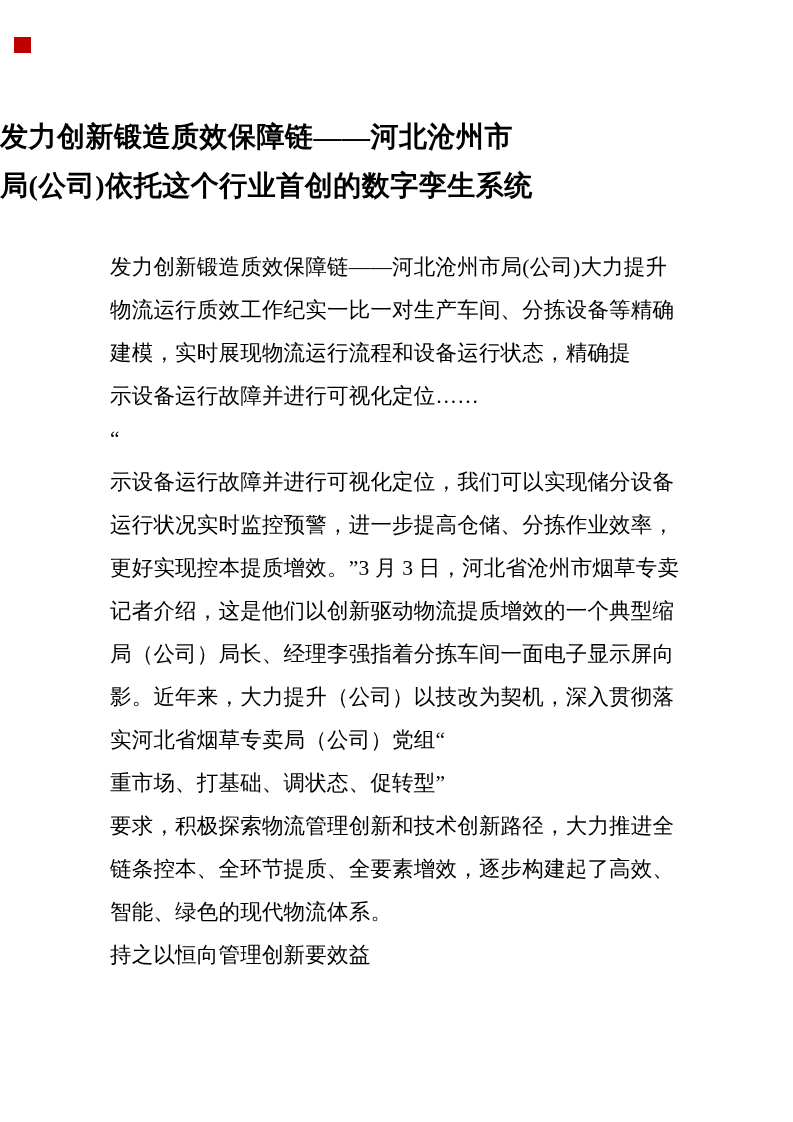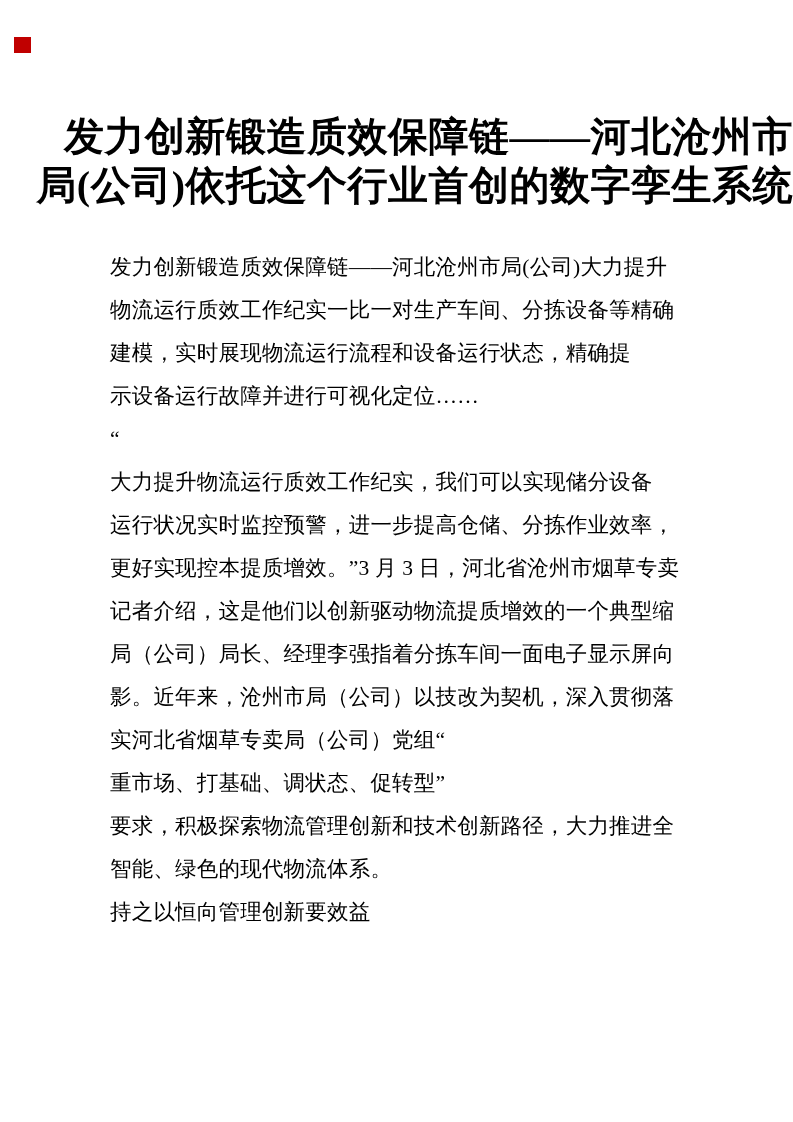--- a/index.html
+++ b/index.html
@@ -22,23 +22,23 @@
     top: 37px;
     width: 17px;
     height: 16px;
     background: #c00000;
   }
   .doc-title {
     position: absolute;
     top: 112px;
     left: 0;
     right: 0;
-    text-align: right;
+    text-align: left;
     font-weight: bold;
-    font-size: 40px;
+    font-size: 28px;
     line-height: 49px;
     letter-spacing: 0.5px;
   }
   .article-body {
     position: absolute;
     top: 246px;
     left: 110px;
     width: 562px;
     font-size: 21.5px;
   }
@@ -59,25 +59,26 @@
     <div class="title-line">发力创新锻造质效保障链——河北沧州市</div>
     <div class="title-line">局(公司)依托这个行业首创的数字孪生系统</div>
   </div>
 
   <div class="article-body">
       <div class="body-line">发力创新锻造质效保障链——河北沧州市局(公司)大力提升</div>
       <div class="body-line">物流运行质效工作纪实一比一对生产车间、分拣设备等精确</div>
       <div class="body-line">建模，实时展现物流运行流程和设备运行状态，精确提</div>
       <div class="body-line">示设备运行故障并进行可视化定位……</div>
       <div class="body-line">“</div>
-      <div class="body-line">大力提升物流运行质效工作纪实，我们可以实现储分设备</div>
+      <div class="body-line">示设备运行故障并进行可视化定位，我们可以实现储分设备</div>
       <div class="body-line">运行状况实时监控预警，进一步提高仓储、分拣作业效率，</div>
       <div class="body-line">更好实现控本提质增效。”3 月 3 日，河北省沧州市烟草专卖</div>
       <div class="body-line">记者介绍，这是他们以创新驱动物流提质增效的一个典型缩</div>
       <div class="body-line">局（公司）局长、经理李强指着分拣车间一面电子显示屏向</div>
-      <div class="body-line">影。近年来，沧州市局（公司）以技改为契机，深入贯彻落</div>
+      <div class="body-line">影。近年来，大力提升（公司）以技改为契机，深入贯彻落</div>
       <div class="body-line">实河北省烟草专卖局（公司）党组“</div>
       <div class="body-line">重市场、打基础、调状态、促转型”</div>
       <div class="body-line">要求，积极探索物流管理创新和技术创新路径，大力推进全</div>
+      <div class="body-line">链条控本、全环节提质、全要素增效，逐步构建起了高效、</div>
       <div class="body-line">智能、绿色的现代物流体系。</div>
       <div class="body-line">持之以恒向管理创新要效益</div>
     </div>
 </div>
 
 </body></html>

